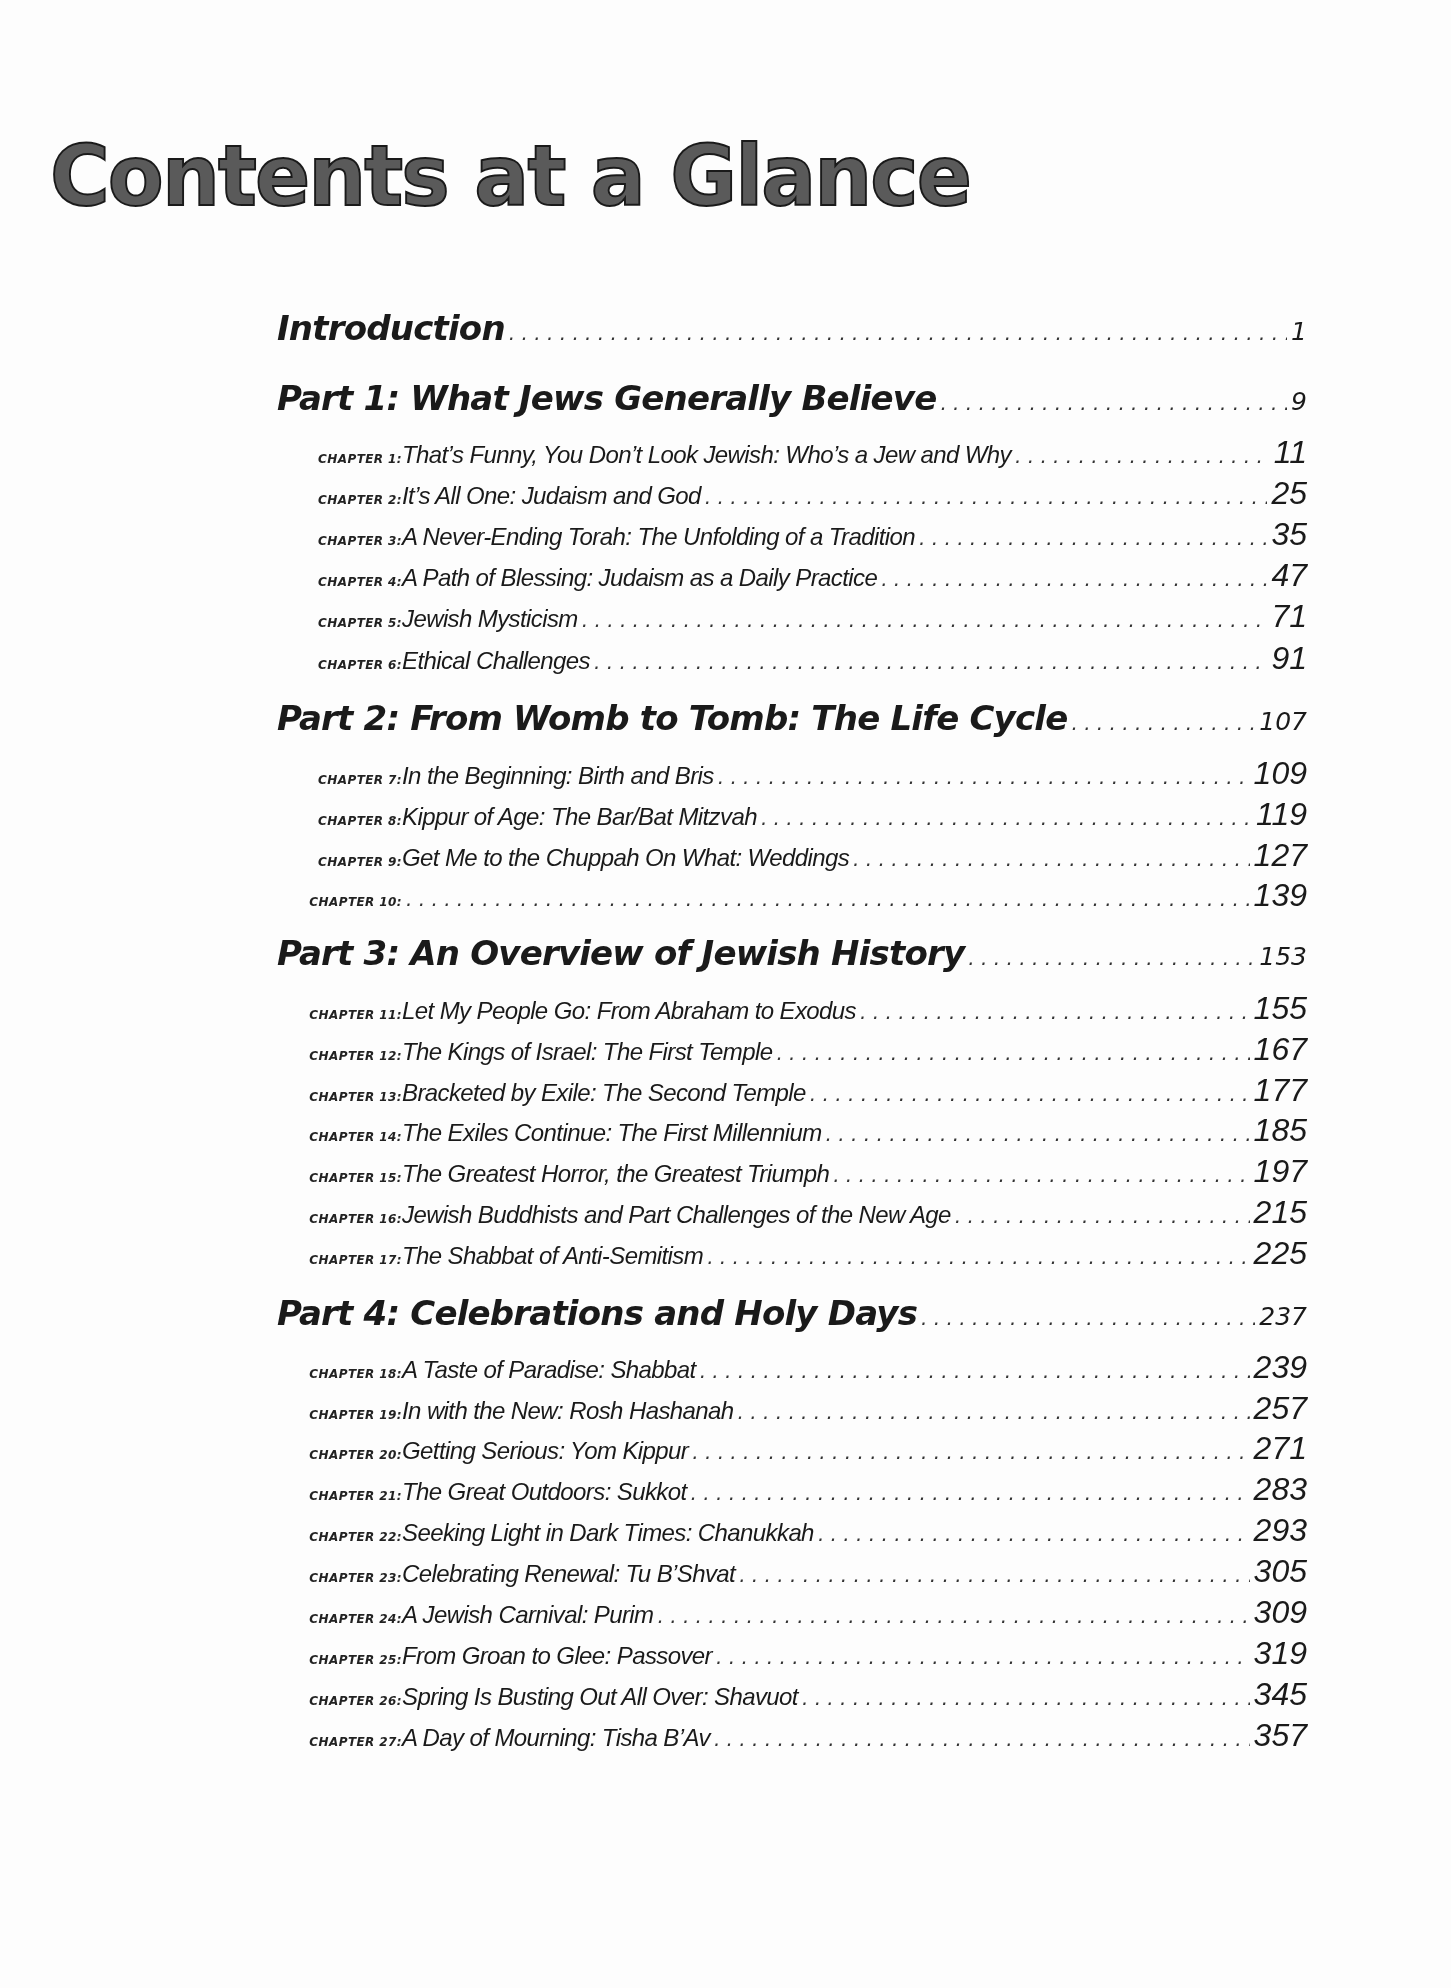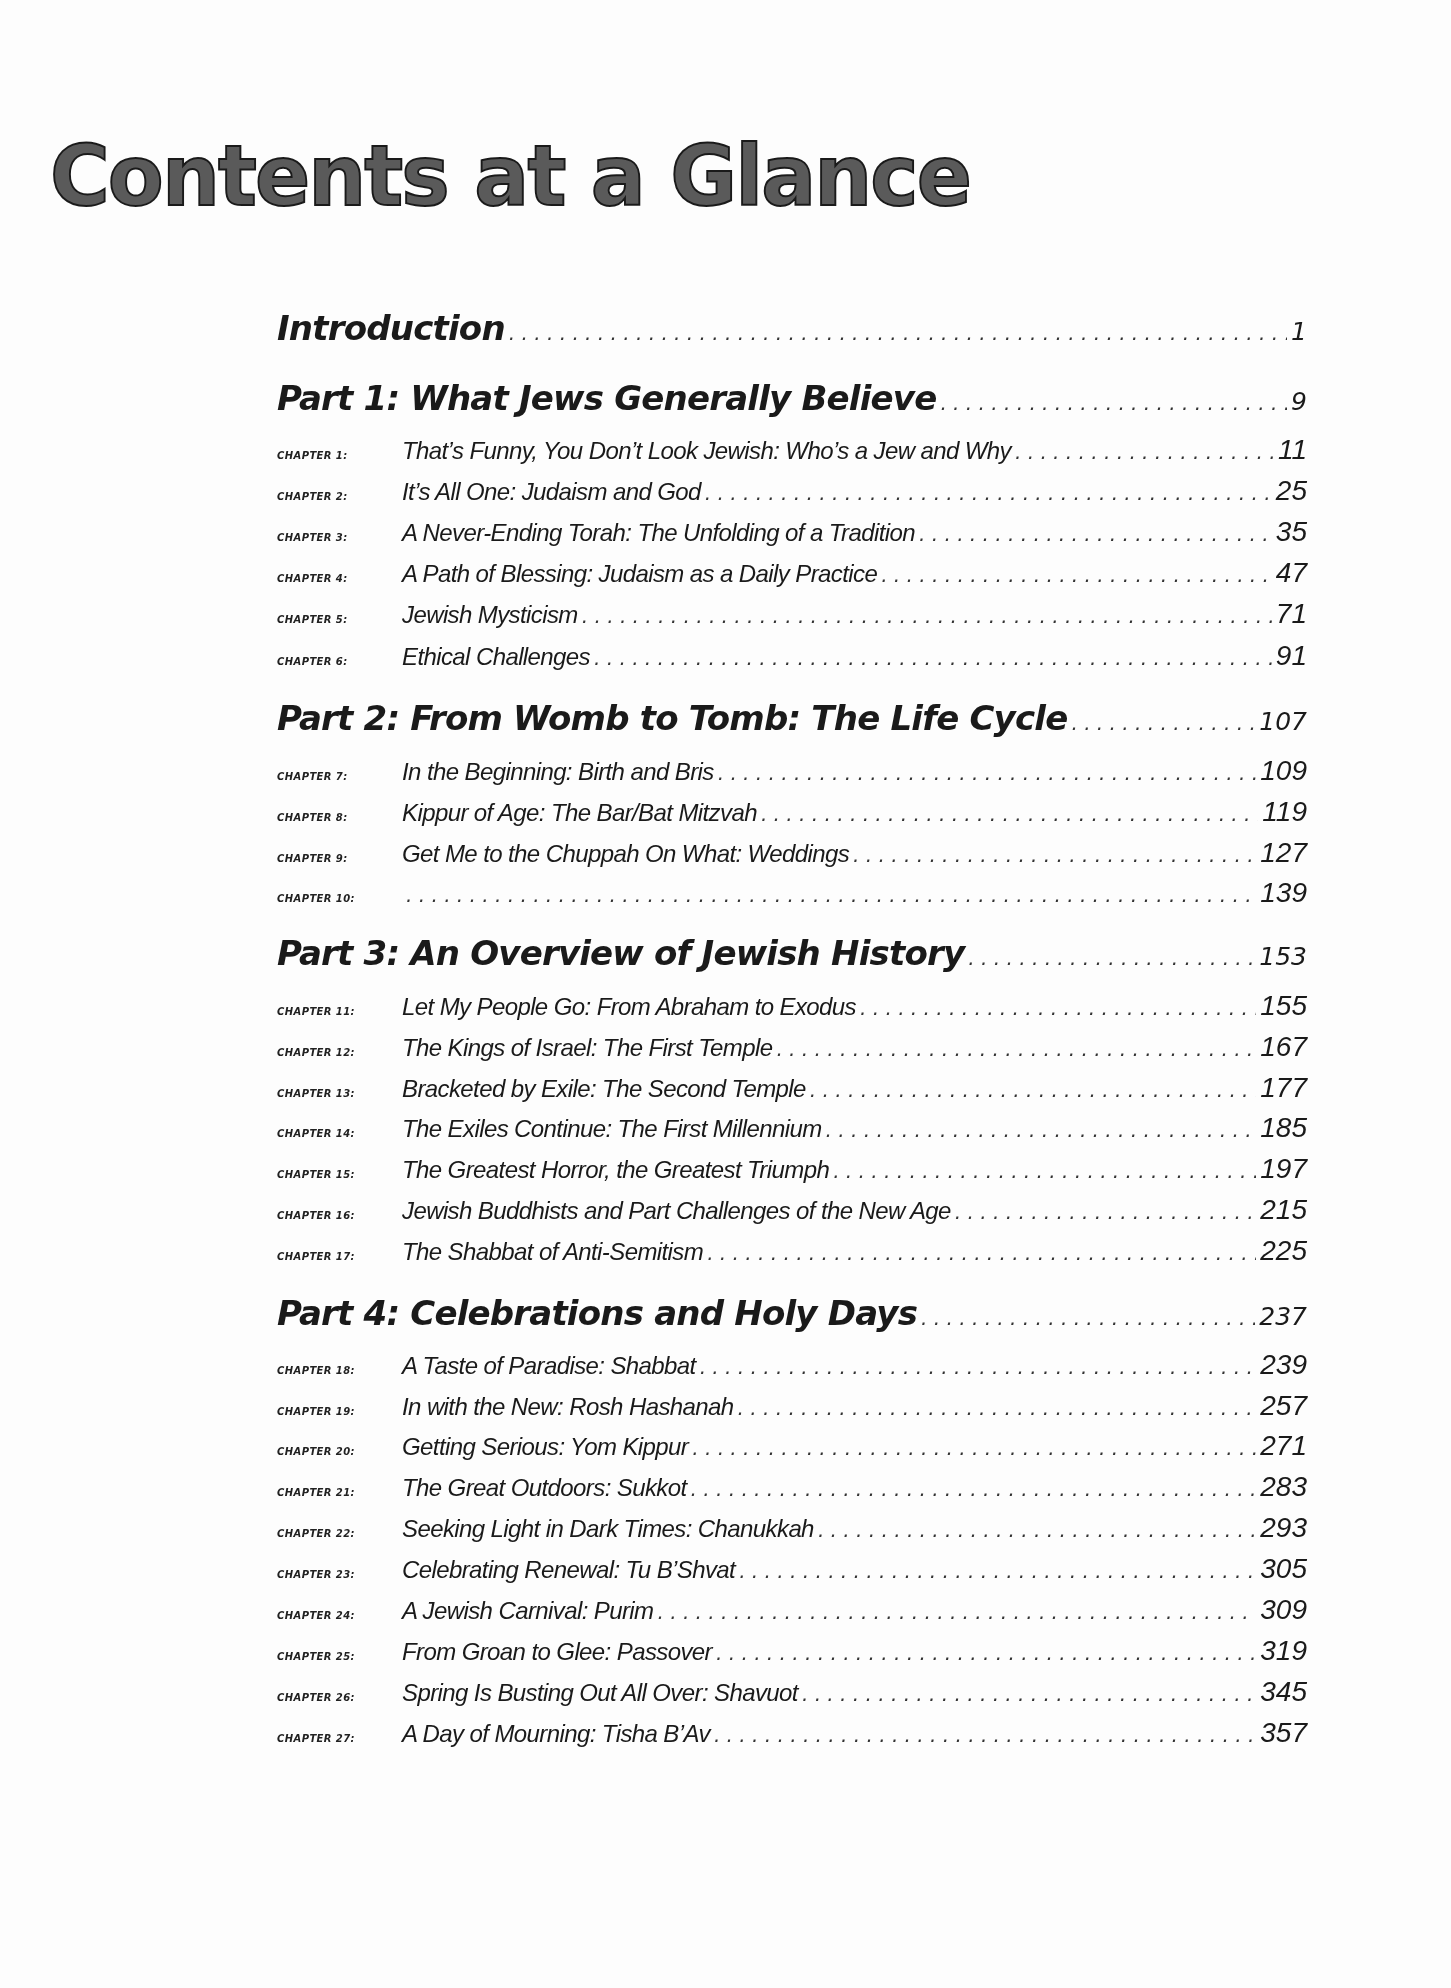--- a/index.html
+++ b/index.html
@@ -58,32 +58,33 @@
       font-weight: bold;
       font-size: 34px;
       letter-spacing: -0.8px;
     }
     .row.major .page {
       font-size: 25px;
     }
     .row.chapter .label {
       flex: 0 0 125px;
       font-weight: bold;
-      font-size: 10px;
+      font-size: 12px;
       letter-spacing: 0.4px;
       color: #222;
+      text-align: right;
     }
     .row.chapter .title {
       font-size: 24px;
       letter-spacing: -0.6px;
       font-family: "Liberation Sans", sans-serif;
       transform-origin: left;
     }
     .row.chapter .page {
-      font-size: 28px;
+      font-size: 32px;
       font-family: "Liberation Sans", sans-serif;
     }
   </style>
 </head>
 <body>
 
 <h1 class="page-title">Contents at a Glance</h1>
 
 <div class="toc">
 

